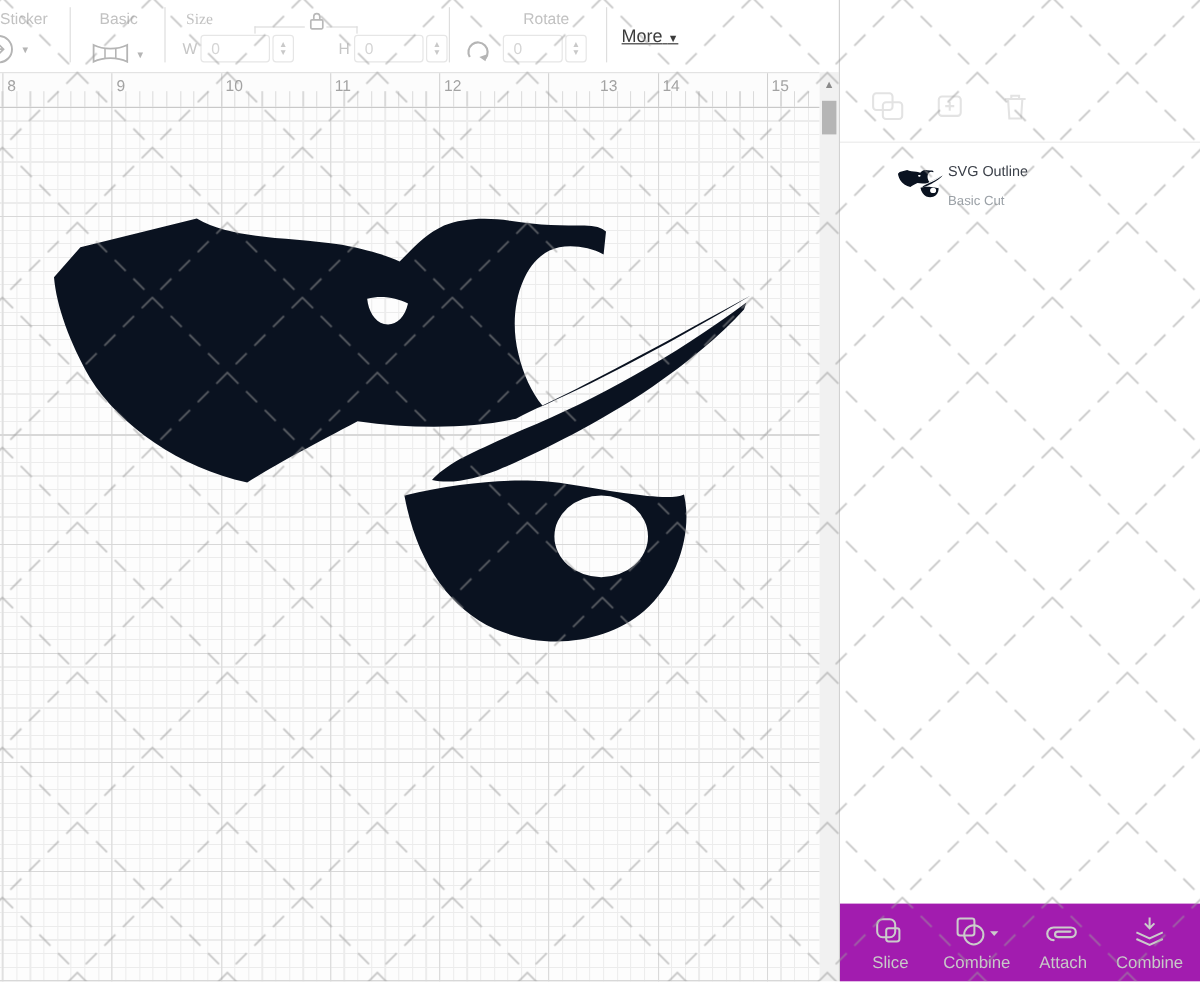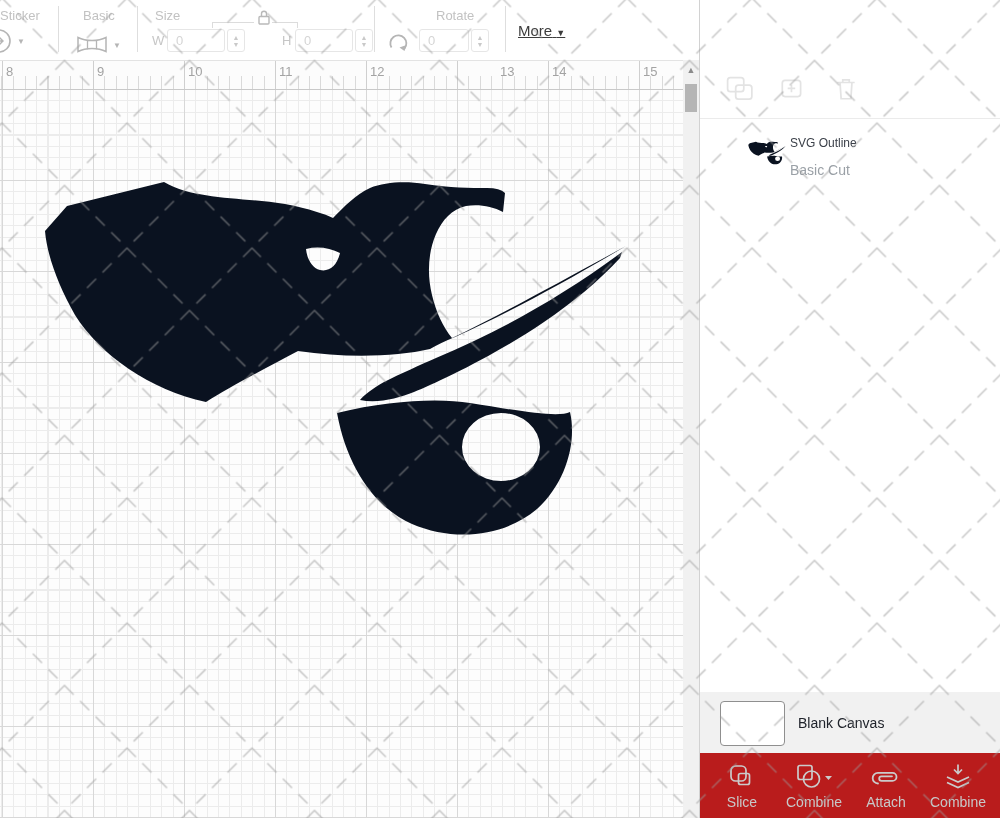--- a/index.html
+++ b/index.html
@@ -58,26 +58,26 @@
   .tab { position:absolute; top:0; height:57px; padding-top:20px; text-align:center;
     font-size:16px; cursor:pointer; }
   #tab-layers { left:9px; width:95px; color:#007a5e; font-weight:bold; }
   #tab-layers .underline { position:absolute; left:0; bottom:0; width:100%; height:5px; background:#007a5e; }
   #tab-colorsync { left:112px; width:104px; color:#3f3f3f; }
   .panel-iconbtn { position:absolute; top:76px; width:28px; height:26px; cursor:pointer; }
   #panel-divider { position:absolute; left:0; top:118px; width:100%; height:1px; background:#ebebeb; }
   #layer-row { position:absolute; left:0; top:124px; width:100%; height:72px; cursor:pointer; }
   #layer-thumb { position:absolute; left:48px; top:16px; width:38px; height:26px; }
   #layer-title { position:absolute; left:90px; top:12px; font-size:12px; color:#3b4049; }
-  #layer-subtitle { position:absolute; left:90px; top:38px; font-size:14px; color:#9aa0a6; }
+  #layer-subtitle { position:absolute; left:90px; top:38px; font-size:11px; color:#9aa0a6; }
   #blank-bar { position:absolute; left:0; top:692px; width:100%; height:61px; background:#f1f1f1; }
   #blank-swatch { position:absolute; left:20px; top:9px; width:65px; height:45px; background:#fff;
     border:1px solid #8f8f8f; border-radius:4px; cursor:pointer; }
   #blank-label { position:absolute; left:98px; top:23px; font-size:14px; color:#20242c; }
-  #actions-bar { position:absolute; left:0; top:753px; width:100%; height:65px; background:#b91c1c;
+  #actions-bar { position:absolute; left:0; top:753px; width:100%; height:65px; background:#a21caf;
     display:flex; justify-content:space-around; align-items:center; padding:0 6px; }
   .action { width:64px; text-align:center; cursor:pointer; }
   .action .icn { height:30px; display:flex; justify-content:center; align-items:flex-end; }
   .action .lbl { margin-top:3px; font-size:14px; color:#c8c8c8; }
 
   
   #watermark { left:0; top:0; width:1000px; height:818px; z-index:90; pointer-events:none; }
 </style>
 </head>
 <body>
@@ -95,21 +95,21 @@
     <div class="tb-divider" style="left:58px;"></div>
 
     <span class="tb-label" style="left:83px;">Basic</span>
     <svg class="abs" style="left:76px;top:34px;" width="32" height="21" viewBox="0 0 32 21">
       <path d="M2,3.5 C10,7.5 22,7.5 30,3.5 L30,17.5 C22,13.5 10,13.5 2,17.5 Z" fill="none" stroke="#b5b5b5" stroke-width="1.5"></path>
       <path d="M11.5,6 L11.5,15.2 M20.5,6 L20.5,15.2" stroke="#b5b5b5" stroke-width="1.3"></path>
     </svg>
     <span class="abs chev" style="left:113px;top:41px;">▼</span>
     <div class="tb-divider" style="left:137px;"></div>
 
-    <span class="tb-label" style="left:155px;">Size</span>
+    <span class="tb-label" style="left:155px;font-family:Liberation Serif, serif;">Size</span>
     <span class="wh-label" style="left:152px;">W</span>
     <div class="num-input" style="left:167px;width:58px;">0</div>
     <div class="stepper" style="left:227px;">
       <span>▲</span>
       <span>▼</span>
     </div>
     <div class="lock-wire" style="left:212px;width:42px;border-left:1px solid #dcdcdc;"></div>
     <div class="lock-wire" style="left:272px;width:26px;border-right:1px solid #dcdcdc;"></div>
     <svg class="abs" style="left:257px;top:9px;" width="14" height="17" viewBox="0 0 14 17">
       <rect x="2" y="7.5" width="10" height="7.5" rx="1" fill="none" stroke="#b9b9b9" stroke-width="1.4"></rect>
@@ -226,24 +226,20 @@
     <div id="panel-divider"></div>
 
     <div id="layer-row">
       <svg id="layer-thumb" viewBox="40 178 592 360">
         <use href="#gfx-elephant"></use>
       </svg>
       <div id="layer-title">SVG Outline</div>
       <div id="layer-subtitle">Basic Cut</div>
     </div>
 
-    <div id="blank-bar">
-      <div id="blank-swatch"></div>
-      <div id="blank-label">Blank Canvas</div>
-    </div>
 
     <div id="actions-bar">
       <div class="action">
         <div class="icn">
           <svg width="30" height="28" viewBox="0 0 30 28">
             <rect x="4" y="3" width="15" height="15" rx="4.5" fill="none" stroke="#cbcbcb" stroke-width="1.7"></rect>
             <rect x="11.5" y="10.5" width="11" height="11" rx="2" fill="none" stroke="#cbcbcb" stroke-width="1.7"></rect>
           </svg>
         </div>
         <div class="lbl">Slice</div>

